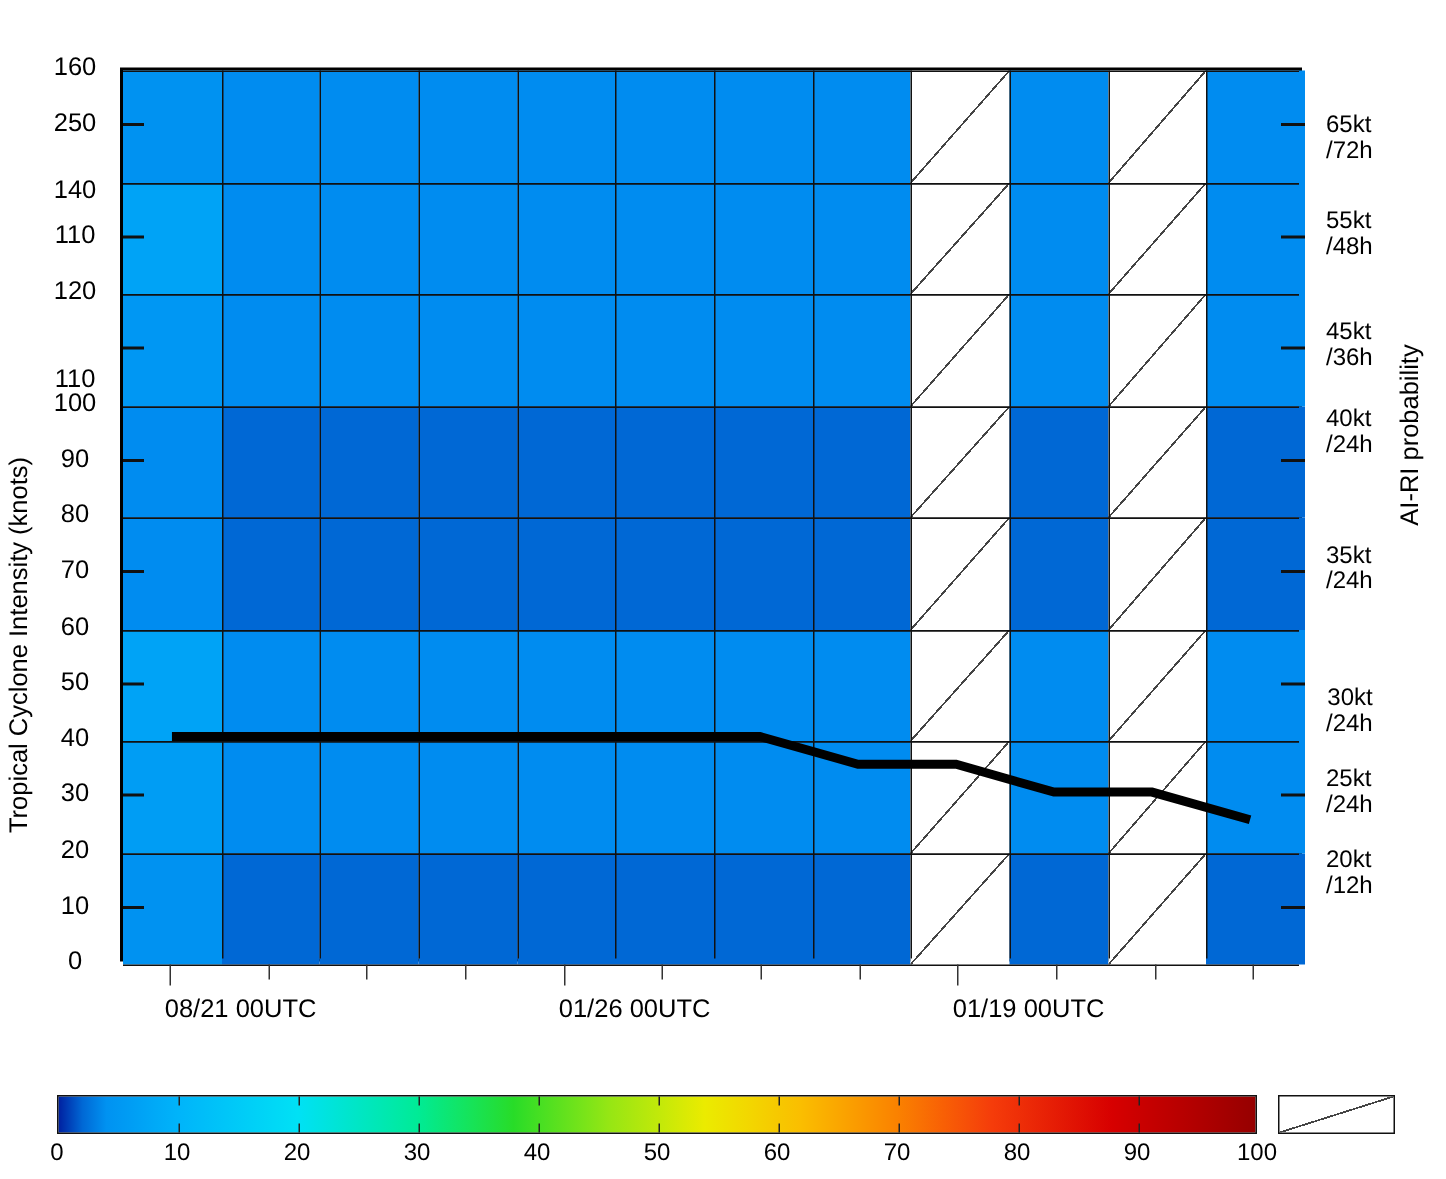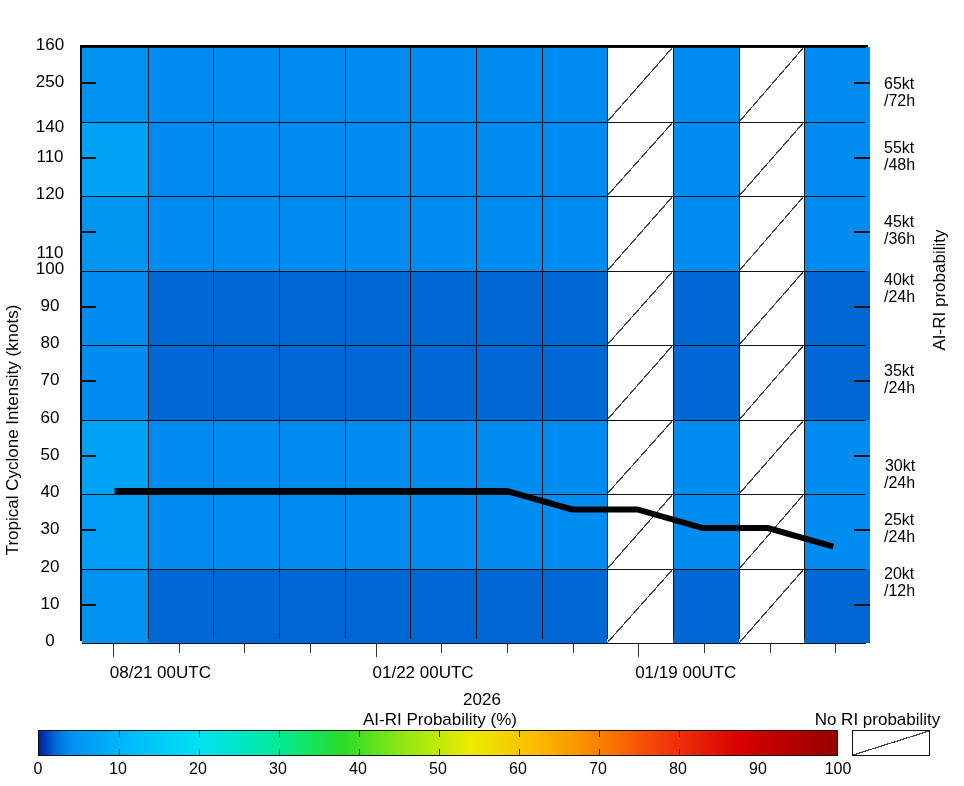--- a/index.html
+++ b/index.html
@@ -287,38 +287,36 @@
       <div class="xtick-mark" style="left: 309.833px; position: absolute;"></div>
       <div class="xtick-mark" style="left: 375.5px; position: absolute; height: 14px;"></div>
       <div class="xtick-mark" style="left: 441.167px; position: absolute;"></div>
       <div class="xtick-mark" style="left: 506.833px; position: absolute;"></div>
       <div class="xtick-mark" style="left: 572.5px; position: absolute;"></div>
       <div class="xtick-mark" style="left: 638.167px; position: absolute; height: 14px;"></div>
       <div class="xtick-mark" style="left: 703.833px; position: absolute;"></div>
       <div class="xtick-mark" style="left: 769.5px; position: absolute;"></div>
       <div class="xtick-mark" style="left: 835.167px; position: absolute;"></div>
       <div class="xtick-label" style="left: 109.833px; position: absolute;">08/21 00UTC</div>
-      <div class="xtick-label" style="left: 372.5px; position: absolute;">01/22 00UTC</div>
+      <div class="xtick-label" style="left: 372.5px; position: absolute;">01/26 00UTC</div>
       <div class="xtick-label" style="left: 635.167px; position: absolute;">01/19 00UTC</div>
       <div class="cbar-label" style="left: 38px; position: absolute;">0</div>
       <div class="cbar-label" style="left: 118px; position: absolute;">10</div>
       <div class="cbar-label" style="left: 198px; position: absolute;">20</div>
       <div class="cbar-label" style="left: 278px; position: absolute;">30</div>
       <div class="cbar-label" style="left: 358px; position: absolute;">40</div>
       <div class="cbar-label" style="left: 438px; position: absolute;">50</div>
       <div class="cbar-label" style="left: 518px; position: absolute;">60</div>
       <div class="cbar-label" style="left: 598px; position: absolute;">70</div>
       <div class="cbar-label" style="left: 678px; position: absolute;">80</div>
       <div class="cbar-label" style="left: 758px; position: absolute;">90</div>
       <div class="cbar-label" style="left: 838px; position: absolute;">100</div>
     </div>
 
-  <div id="xlabel-year">2026</div>
-
-  <div id="cbar-title">AI-RI Probability (%)</div>
+
   <div id="cbar" style="background: linear-gradient(to right, rgb(0, 32, 160) 0%, rgb(0, 104, 213) 2%, rgb(0, 146, 241) 4%, rgb(0, 157, 244) 6%, rgb(0, 169, 247) 8%, rgb(0, 180, 250) 10%, rgb(0, 189, 249) 12%, rgb(0, 198, 248) 14%, rgb(0, 207, 247) 16%, rgb(0, 216, 246) 18%, rgb(0, 225, 245) 20%, rgb(0, 227, 226) 22%, rgb(0, 229, 207) 24%, rgb(0, 231, 188) 26%, rgb(0, 233, 169) 28%, rgb(0, 235, 150) 30%, rgb(10, 231, 122) 32%, rgb(20, 228, 95) 34%, rgb(30, 224, 68) 36%, rgb(40, 220, 40) 38%, rgb(68, 223, 35) 40%, rgb(95, 225, 30) 42%, rgb(122, 228, 25) 44%, rgb(150, 230, 20) 46%, rgb(171, 231, 15) 48%, rgb(192, 233, 10) 50%, rgb(214, 234, 5) 52%, rgb(235, 235, 0) 54%, rgb(239, 224, 0) 56%, rgb(243, 213, 0) 58%, rgb(246, 201, 0) 60%, rgb(250, 190, 0) 62%, rgb(250, 175, 0) 64%, rgb(250, 160, 0) 66%, rgb(250, 145, 0) 68%, rgb(250, 130, 0) 70%, rgb(249, 113, 3) 72%, rgb(248, 95, 5) 74%, rgb(246, 78, 8) 76%, rgb(245, 60, 10) 78%, rgb(239, 48, 8) 80%, rgb(233, 36, 6) 82%, rgb(227, 24, 4) 84%, rgb(221, 12, 2) 86%, rgb(215, 0, 0) 88%, rgb(204, 0, 0) 90%, rgb(193, 0, 0) 92%, rgb(183, 0, 0) 94%, rgb(172, 0, 0) 96%, rgb(161, 0, 0) 98%, rgb(150, 0, 0) 100%);">
       <div class="cbar-tickmark" style="left: 80px; position: absolute;"></div>
       <div class="cbar-tickmark bot" style="left: 80px; position: absolute;"></div>
       <div class="cbar-tickmark" style="left: 160px; position: absolute;"></div>
       <div class="cbar-tickmark bot" style="left: 160px; position: absolute;"></div>
       <div class="cbar-tickmark" style="left: 240px; position: absolute;"></div>
       <div class="cbar-tickmark bot" style="left: 240px; position: absolute;"></div>
       <div class="cbar-tickmark" style="left: 320px; position: absolute;"></div>
       <div class="cbar-tickmark bot" style="left: 320px; position: absolute;"></div>
       <div class="cbar-tickmark" style="left: 400px; position: absolute;"></div>
@@ -326,16 +324,15 @@
       <div class="cbar-tickmark" style="left: 480px; position: absolute;"></div>
       <div class="cbar-tickmark bot" style="left: 480px; position: absolute;"></div>
       <div class="cbar-tickmark" style="left: 560px; position: absolute;"></div>
       <div class="cbar-tickmark bot" style="left: 560px; position: absolute;"></div>
       <div class="cbar-tickmark" style="left: 640px; position: absolute;"></div>
       <div class="cbar-tickmark bot" style="left: 640px; position: absolute;"></div>
       <div class="cbar-tickmark" style="left: 720px; position: absolute;"></div>
       <div class="cbar-tickmark bot" style="left: 720px; position: absolute;"></div>
     </div>
 
-  <div id="norip-title">No RI probability</div>
   <div id="norip-swatch"></div>
 
 </div>
 
 </body></html>

